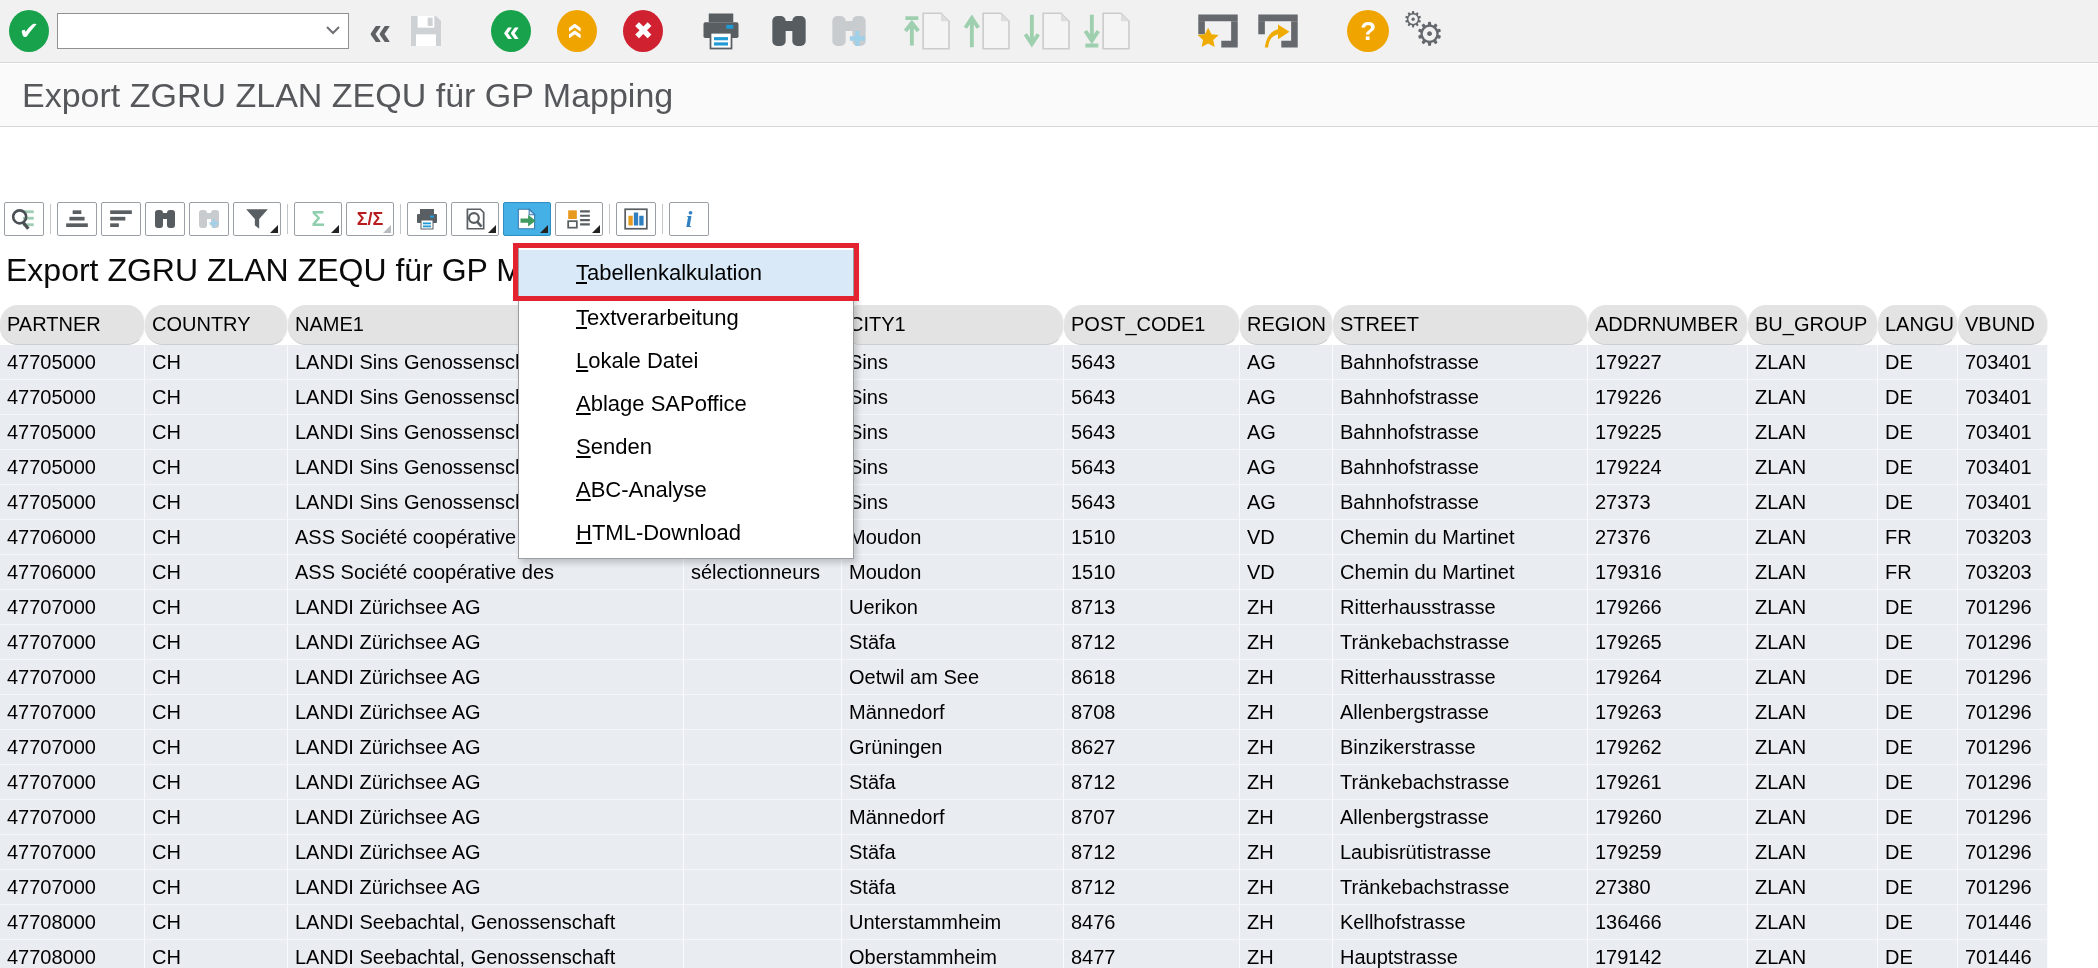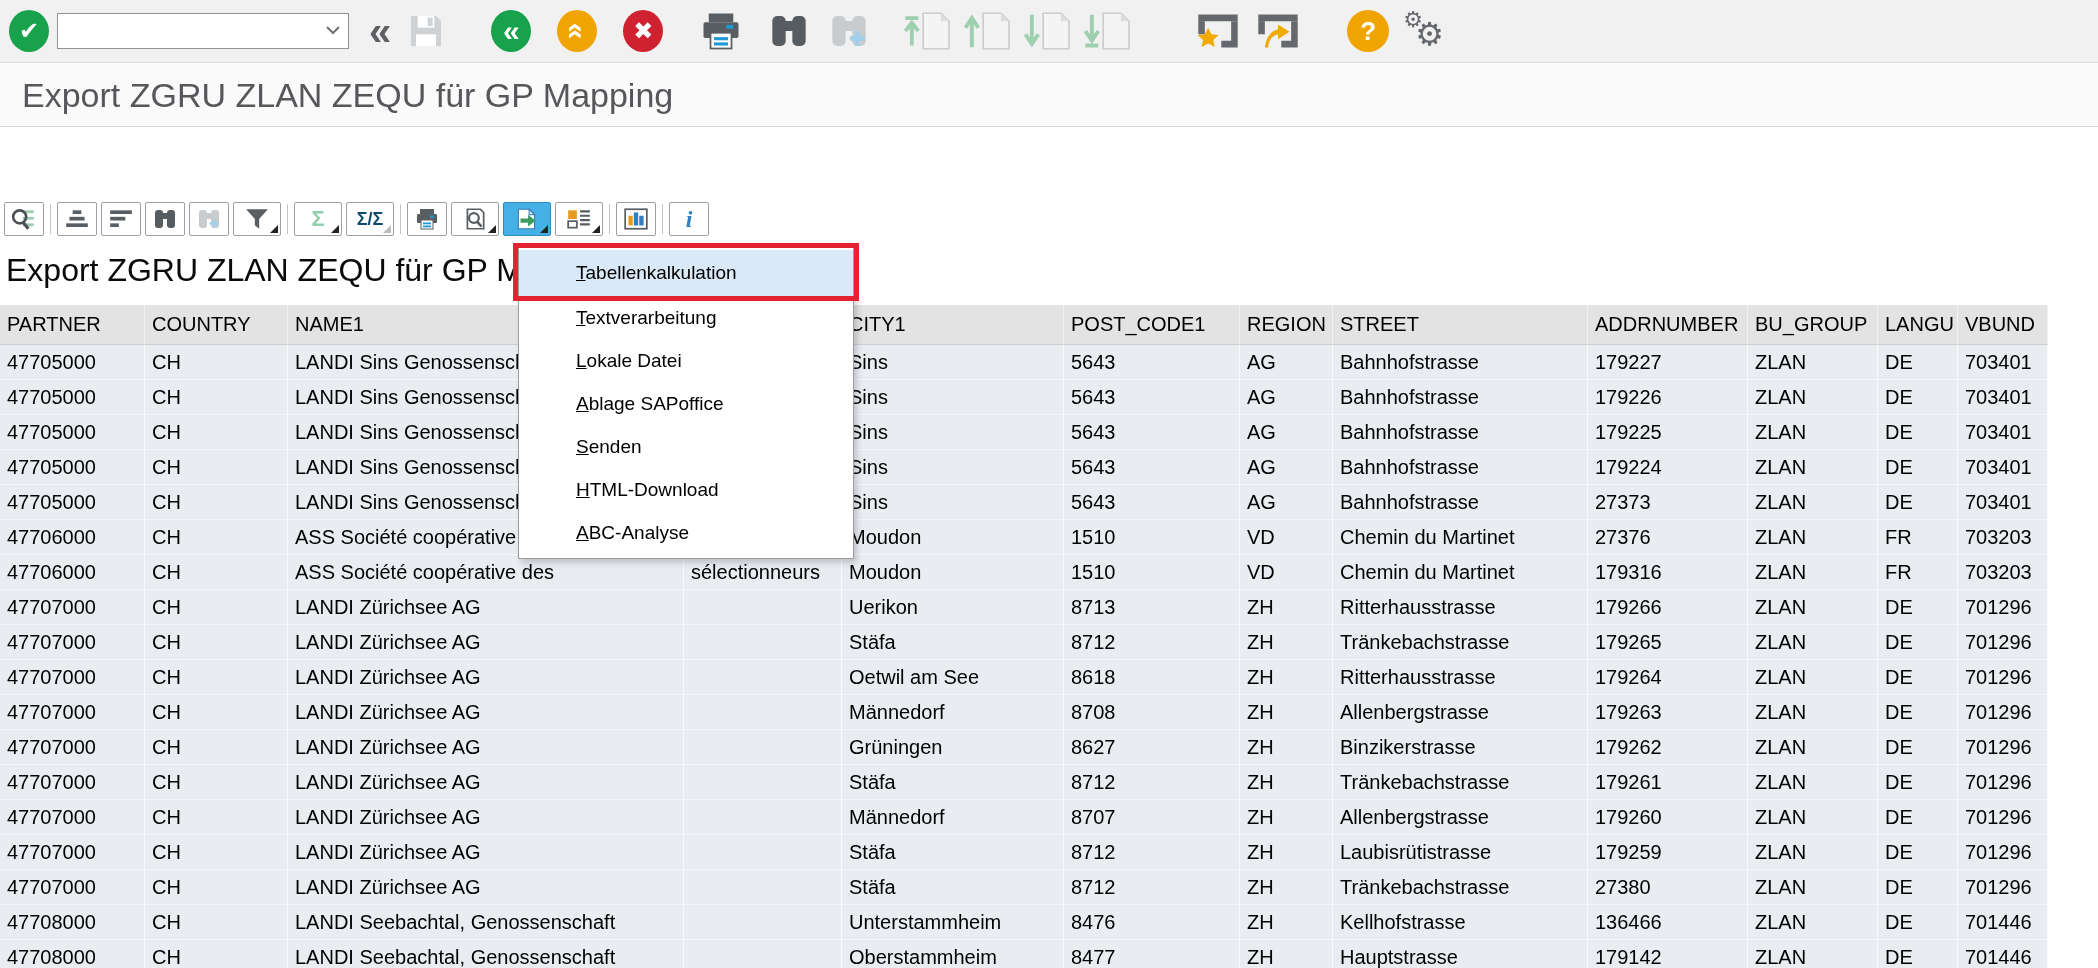--- a/index.html
+++ b/index.html
@@ -58,50 +58,50 @@
     border:1px solid #9aa0a5; border-radius:2px; position:relative;
     display:flex; align-items:center; justify-content:center;
   }
   .alv-btn.wide { width:48px; }
   .alv-btn.active { background:#45b0e6; border-color:#2e8ec2; }
   .alv-sep { width:1px; height:30px; background:#c3c6c9; margin:0 6px 0 2px; }
   .caret { position:absolute; right:2px; bottom:2px; width:0; height:0;
            border-left:8px solid transparent; border-bottom:8px solid #222; }
   .caret.dim { border-bottom-color:#b9bcbf; }
   .sigma { font-size:22px; font-weight:bold; color:#8fcfad; }
-  .sigma.dim { color:#0c4a6e; font-size:18px; }
+  .sigma.dim { color:#b91c1c; font-size:18px; }
   .info-i { font-family:"Liberation Serif","DejaVu Serif",serif; font-style:italic; font-weight:bold; font-size:24px; color:#2f7fc1; }
 
   
   .alv-title { position:absolute; top:252px; left:6px; font-size:32px; color:#0a0a0a; white-space:nowrap; z-index:1; }
 
   
   table.grid {
     position:absolute; top:305px; left:0; width:2048px;
     border-collapse:separate; border-spacing:0; table-layout:fixed; z-index:2;
   }
   table.grid th {
     height:40px; background:#e3e3e4; font-weight:normal; font-size:20px; text-align:left;
     padding:0 0 0 7px; border-right:1px solid #f2f2f2; border-bottom:1px solid #cdced0;
-    white-space:nowrap; overflow:hidden;
+    white-space:nowrap; overflow:hidden;border-radius:18px;
   }
   table.grid td {
     height:35px; background:#e9edf2; font-size:20px;
     padding:0 0 0 7px; border-right:1px solid #f9fafc; border-bottom:1px solid #f4f6f9;
     white-space:nowrap; overflow:hidden;
   }
 
   
   .menu {
     position:absolute; top:246px; left:518px; width:336px; z-index:10;
     background:#fff; border:1px solid #9b9da0; padding:3px 0 4px 0;
     box-shadow:3px 4px 6px rgba(0,0,0,0.18);
   }
   .menu-item { height:43px; display:flex; align-items:center; padding-left:57px;
-               font-size:19px; white-space:nowrap; }
+               font-size:22px; white-space:nowrap; }
   .menu-item.hl { height:46px; background:#d9e9f7; }
 
   
   .redbox {
     position:absolute; top:243px; left:513px; width:346px; height:58px;
     border:5px solid #e42330; z-index:30; pointer-events:none;
   }
 
   svg { display:block; }
 </style>
@@ -620,20 +620,20 @@
     <div class="menu-item">
       <span><u>L</u>okale Datei</span>
     </div>
     <div class="menu-item">
       <span><u>A</u>blage SAPoffice</span>
     </div>
     <div class="menu-item">
       <span><u>S</u>enden</span>
     </div>
     <div class="menu-item">
+      <span><u>A</u>BC-Analyse</span>
+    </div>
+    <div class="menu-item">
       <span><u>H</u>TML-Download</span>
     </div>
-    <div class="menu-item">
-      <span><u>A</u>BC-Analyse</span>
-    </div>
   </div>
 
 <div class="redbox"></div>
 
 </body></html>

